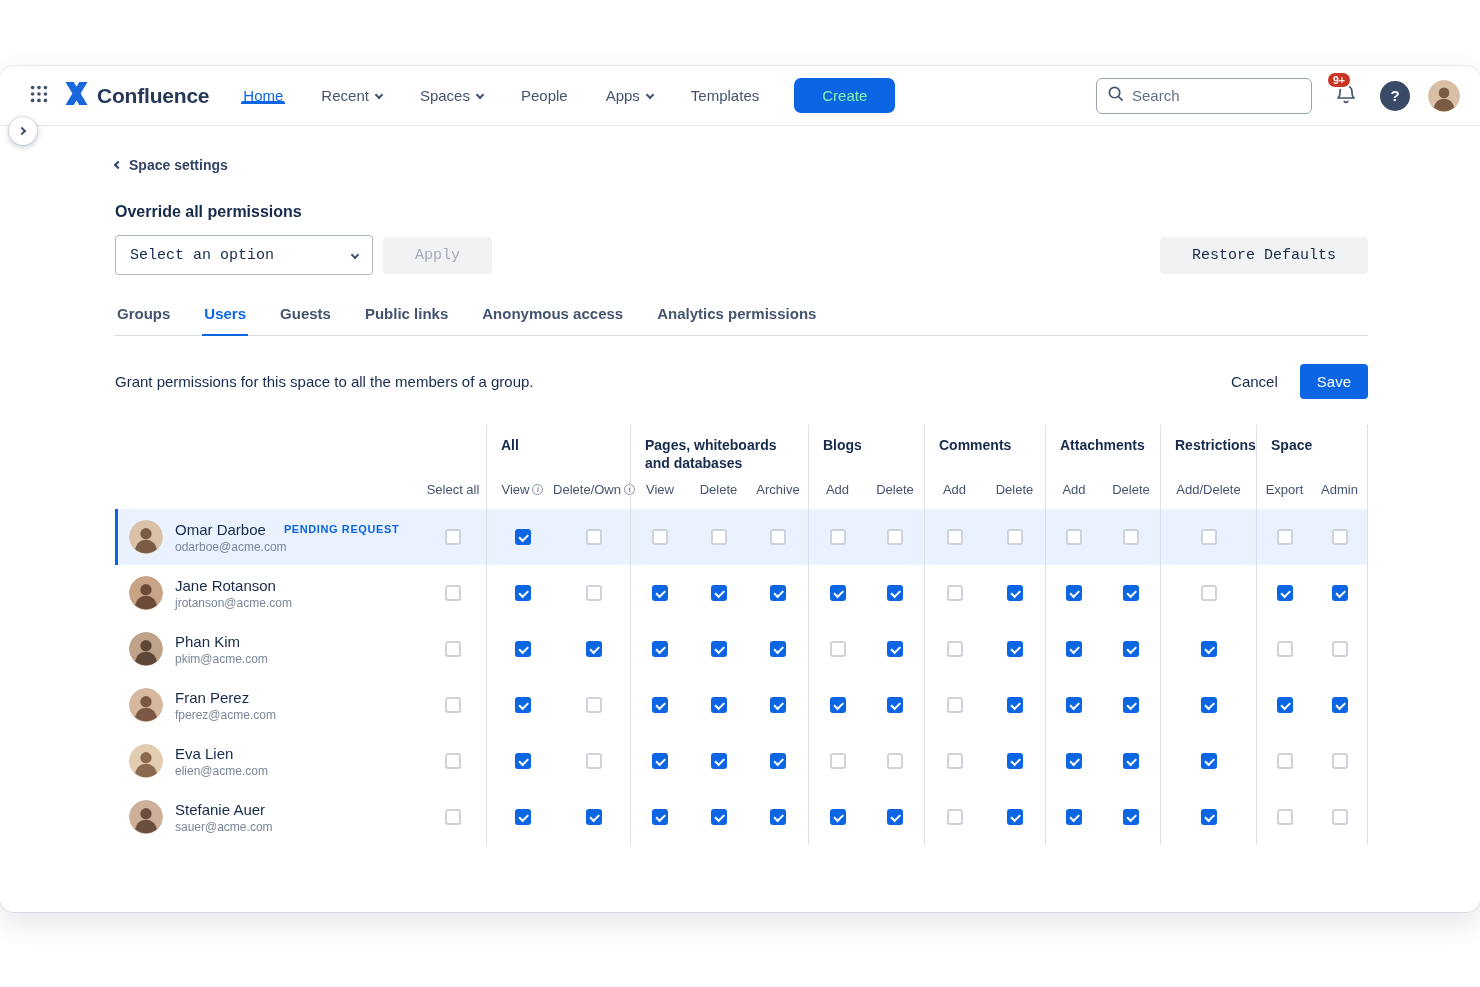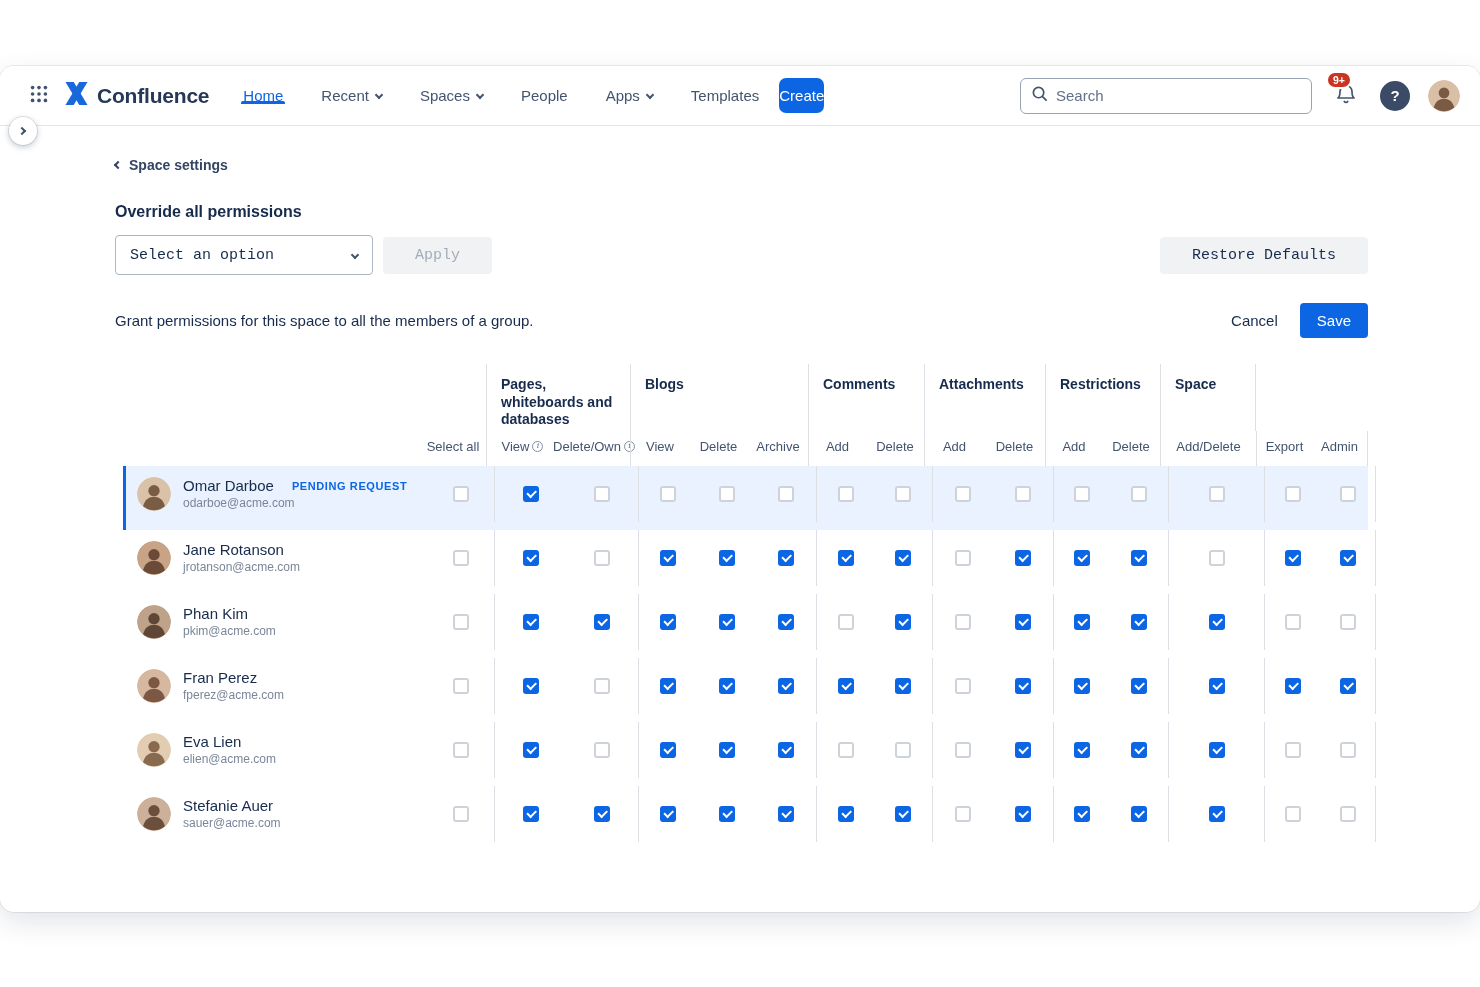--- a/index.html
+++ b/index.html
@@ -15,23 +15,23 @@
   
   .navbar{ height:60px; display:flex; align-items:center; padding:0 20px 0 22px; border-bottom:1px solid #e4e6ea; background:#fff; }
   .appswitcher{ width:34px; height:34px; display:flex; align-items:center; justify-content:center; border:none; background:transparent; cursor:pointer; border-radius:4px; }
   .brand{ display:flex; align-items:center; gap:8px; margin-left:8px; margin-right:22px; cursor:pointer; }
   .brand-name{ font-size:21px; font-weight:600; color:#253858; letter-spacing:-.2px; }
   .nav-items{ display:flex; align-items:center; gap:14px; height:60px; }
   .nav-item{ position:relative; display:flex; align-items:center; gap:7px; padding:0 12px; font-size:15px; font-weight:500; color:#44546f; cursor:pointer; }
   .nav-item .chev{ width:6px; height:6px; border-width:0 2px 2px 0; margin-top:-2px; color:#44546f; }
   .nav-item.active{ color:#0c66e4; }
   .nav-item.active::after{ content:""; position:absolute; left:10px; right:10px; bottom:0; height:3px; background:#0c66e4; border-radius:2px 2px 0 0; }
-  .create-btn{ margin-left:8px; background:#0c66e4; color:#ffffff; border:none; border-radius:7px; padding:9px 0; font-size:15px; font-weight:500; cursor:pointer; font-family:inherit; }
+  .create-btn{ margin-left:23px; background:#0c66e4; color:#86efac; border:none; border-radius:7px; padding:9px 28px; font-size:15px; font-weight:500; cursor:pointer; font-family:inherit; }
   .nav-right{ margin-left:auto; display:flex; align-items:center; gap:18px; }
-  .search-box{ display:flex; align-items:center; gap:8px; width:292px; height:36px; border:1px solid #9aa3b3; border-radius:6px; padding:0 10px; background:#fff; }
+  .search-box{ display:flex; align-items:center; gap:8px; width:216px; height:36px; border:1px solid #9aa3b3; border-radius:6px; padding:0 10px; background:#fff; }
   .search-box input{ border:none; outline:none; flex:1; font-size:15px; font-family:inherit; color:#172b4d; background:transparent; }
   .search-box input::placeholder{ color:#626f86; }
   .icon-btn{ position:relative; background:transparent; border:none; cursor:pointer; display:flex; align-items:center; justify-content:center; width:32px; height:32px; }
   .notif-badge{ position:absolute; top:-9px; left:-4px; background:#ca3521; color:#fff; font-size:10.5px; font-weight:700; padding:2px 5px; border-radius:9px; border:2px solid #fff; line-height:1; }
   .help-btn{ width:30px; height:30px; border-radius:50%; background:#3b4a66; border:none; color:#fff; font-size:15px; font-weight:700; cursor:pointer; display:flex; align-items:center; justify-content:center; }
   .help-btn::after{ content:"?"; }
   .avatar{ width:32px; height:32px; border-radius:50%; overflow:hidden; display:inline-block; flex:none; }
   .avatar svg{ display:block; width:100%; height:100%; }
 
   
@@ -75,21 +75,21 @@
   .t-groupcell{ padding:12px 6px 2px 14px; font-size:14px; font-weight:700; color:#172b4d; line-height:1.25; border-left:1px solid #dcdfe4; }
   .t-groupcell.last{ border-right:1px solid #dcdfe4; }
   .t-spacer{ border:none; }
 
   .grid-cols{ display:grid; grid-template-columns:305px 66px 72px 72px 59px 59px 60px 58px 58px 60px 61px 57px 58px 96px 56px 56px; }
   .sub-cell{ display:flex; align-items:center; justify-content:center; padding:8px 2px 12px; font-size:13px; color:#44546f; text-align:center; gap:3px; }
   .gs{ border-left:1px solid #dcdfe4; }
   .ge{ border-right:1px solid #dcdfe4; }
   .info-icon{ display:inline-flex; width:11px; height:11px; border:1px solid #8590a2; border-radius:50%; align-items:center; justify-content:center; font-size:8px; line-height:1; color:#626f86; font-family:"DejaVu Serif",serif; font-style:italic; flex:none; }
 
-  .t-row{ position:relative; height:64px;margin-left:8px; }
+  .t-row{ position:relative; height:56px; }
   .t-row.pending{ background:#e9f2fe; }
   .t-row.pending::before{ content:""; position:absolute; left:0; top:0; bottom:0; width:3px; background:#0c66e4; }
   .cell{ display:flex; align-items:center; justify-content:center; height:56px; }
   .cell-user{ justify-content:flex-start; padding-left:14px; gap:12px; }
   .cell-user .avatar{ width:34px; height:34px; }
   .user-lines{ display:flex; flex-direction:column; gap:2px; }
   .user-nameline{ display:flex; align-items:center; gap:18px; }
   .user-name{ font-size:15px; font-weight:500; color:#172b4d; }
   .user-email{ font-size:12px; color:#7a8699; }
   .pending-badge{ font-size:11px; font-weight:700; letter-spacing:.6px; color:#0c66e4; }
@@ -200,32 +200,41 @@
 
     <div class="controls-row">
       <div class="select-field">
         <span>Select an option</span>
         <span class="chev down"></span>
       </div>
       <button class="btn-subtle disabled">Apply</button>
       <button class="btn-subtle restore-btn">Restore Defaults</button>
     </div>
 
+    <div class="tabs">
+        <div class="tab">Groups</div>
+        <div class="tab active">Users</div>
+        <div class="tab">Guests</div>
+        <div class="tab">Public links</div>
+        <div class="tab">Anonymous access</div>
+        <div class="tab">Analytics permissions</div>
+      </div>
 
     <div class="toolbar-row">
       <span class="grant-text">Grant permissions for this space to all the members of a group.</span>
       <span class="toolbar-actions">
         <button class="btn-ghost">Cancel</button>
         <button class="btn-primary">Save</button>
       </span>
     </div>
 
     <div class="perm-table">
       <div class="t-grouprow" id="group-row">
           <div class="t-spacer"></div>
+          <div class="t-groupcell">All</div>
           <div class="t-groupcell">Pages, whiteboards and databases</div>
           <div class="t-groupcell">Blogs</div>
           <div class="t-groupcell">Comments</div>
           <div class="t-groupcell">Attachments</div>
           <div class="t-groupcell">Restrictions</div>
           <div class="t-groupcell last">Space</div>
         </div>
       <div class="grid-cols" id="subheader-row">
           <div class="sub-cell"></div>
           <div class="sub-cell">Select all</div>

